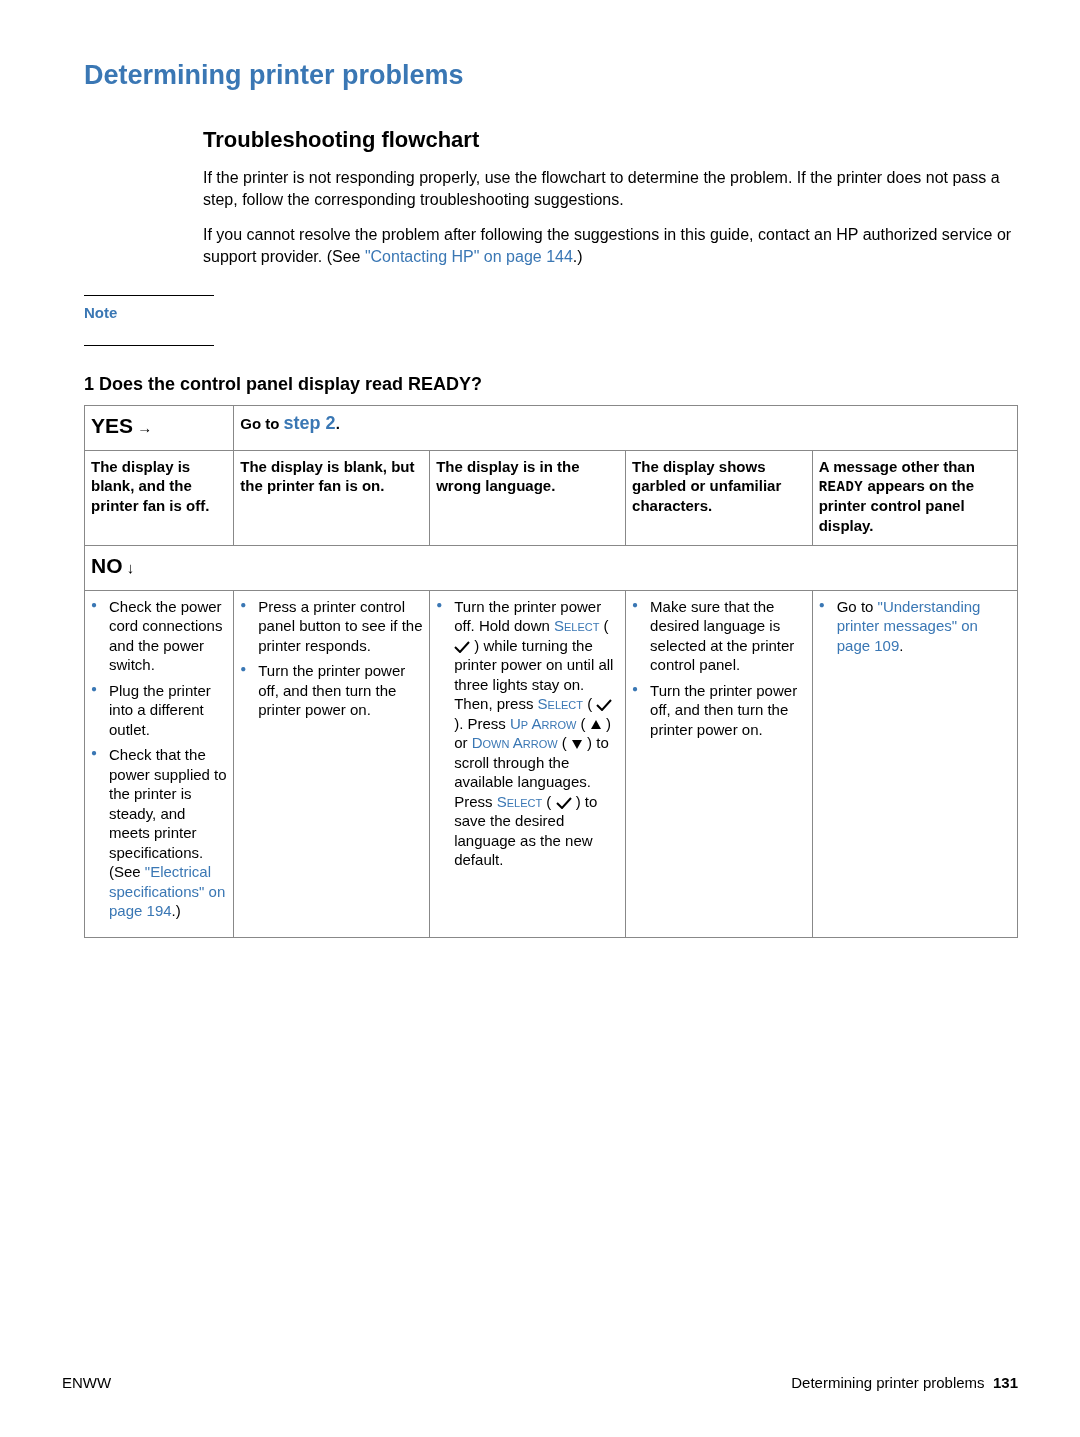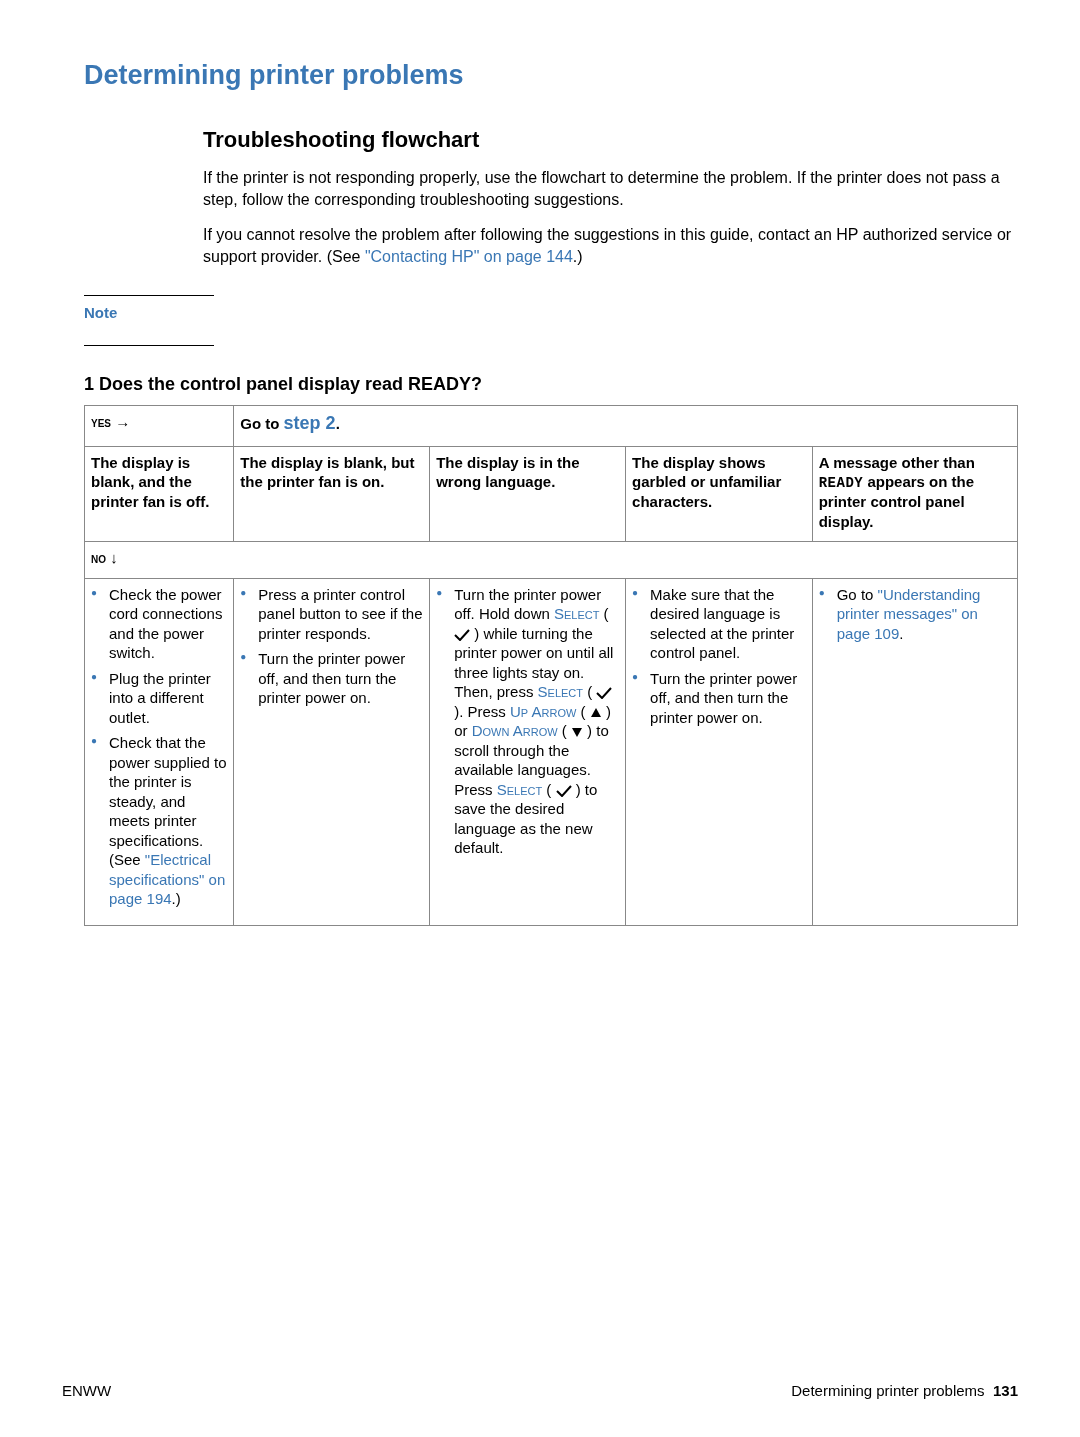--- a/index.html
+++ b/index.html
@@ -81,21 +81,21 @@
   table.flow td, table.flow th {
     border: 1px solid #888;
     vertical-align: top;
     padding: 6px 6px 10px 6px;
     font-size: 15px;
     line-height: 1.3;
     text-align: left;
   }
   .yesno {
     font-weight: bold;
-    font-size: 10px;
+    font-size: 21px;
   }
   .arrow {
     font-weight: bold;
   }
   .goto {
     font-weight: bold;
   }
   .step-num {
     color: #3a77b4;
     font-weight: bold;
@@ -127,21 +127,21 @@
     font-family: "Courier New", monospace;
     letter-spacing: 0.5px;
     font-size: 14px;
   }
   .tri-up, .tri-down, .check {
     display: inline-block;
     vertical-align: middle;
   }
   .footer {
     position: absolute;
-    bottom: 38px;
+    bottom: 46px;
     left: 62px;
     right: 62px;
     display: flex;
     justify-content: space-between;
     font-size: 15px;
   }
 </style>
 </head>
 <body>
 

